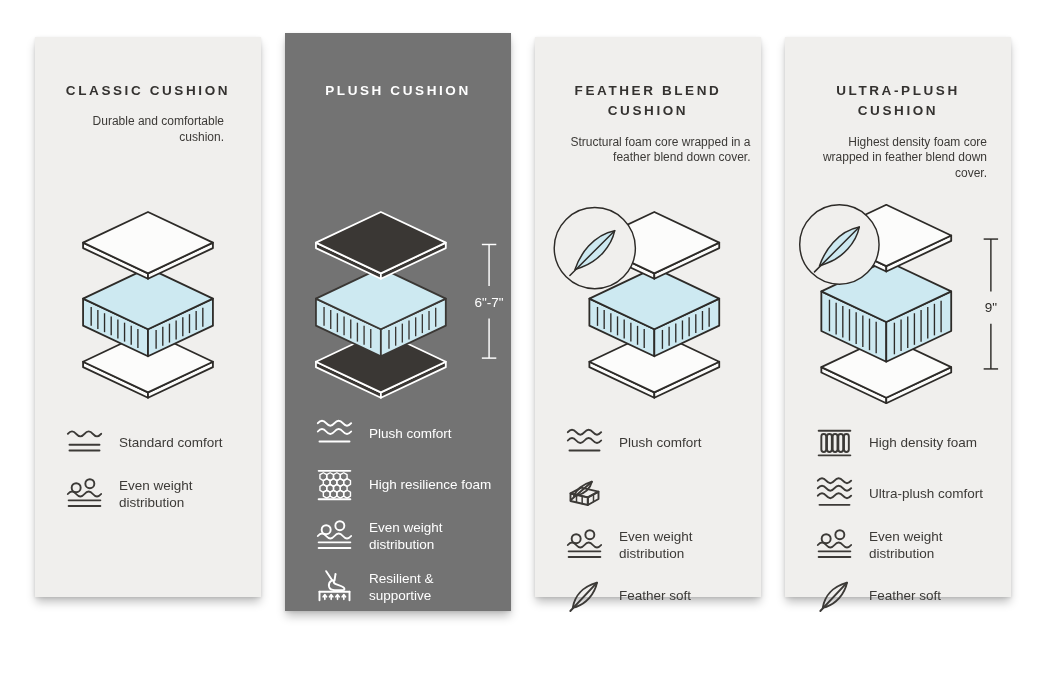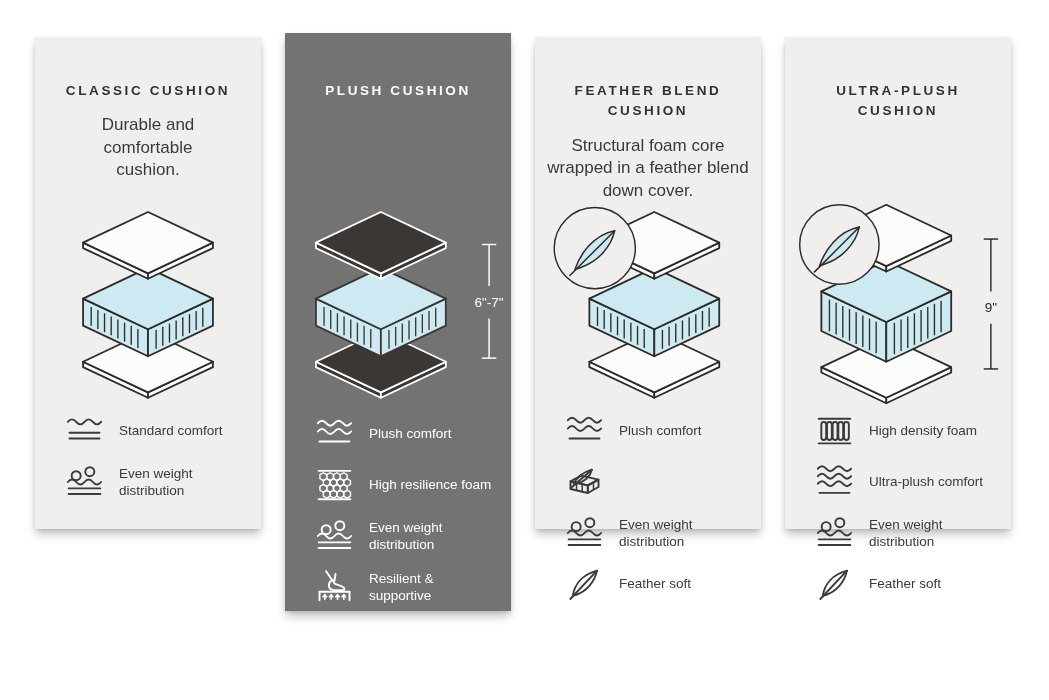--- a/index.html
+++ b/index.html
@@ -1,44 +1,44 @@
 <!DOCTYPE html>
 <html><head>
 <meta charset="utf-8">
 <style>
   html,body{margin:0;padding:0}
   body{
     width:1049px;height:700px;background:#ffffff;position:relative;overflow:hidden;
     font-family:"Liberation Sans", sans-serif;
   }
   .card{
-    position:absolute;top:37px;width:226px;height:492px;background:#f0efed;
+    position:absolute;top:37px;width:226px;height:560px;background:#f0efed;
     box-shadow:0 6px 9px -1px rgba(0,0,0,.25), 0 1px 3px rgba(0,0,0,.10);
     color:#3c3a37;
   }
   .card.dark{top:33px;height:578px;background:#737373;color:#ffffff}
   .c0{left:35px}.c1{left:285px}.c2{left:535px}.c3{left:785px}
 
   .title{
     margin:44px 18px 0;text-align:center;font-size:13.5px;font-weight:bold;
     letter-spacing:2.6px;line-height:1.5;color:#343230;
   }
   .dark .title{color:#ffffff;margin-top:48px}
 
-  .desc{margin:13px auto 0;text-align:center;font-size:17px;line-height:1.33}
+  .desc{margin:13px auto 0;text-align:right;font-size:12px;line-height:1.33}
   .c0 .desc{max-width:152px}
   .c1 .desc{max-width:172px}
   .c2 .desc{max-width:205px}
   .c3 .desc{max-width:178px}
 
   .illus{position:absolute;top:166px;left:0;right:0;text-align:center}
   .dark .illus{top:170px}
   .illus svg{display:inline-block}
 
-  .features{position:absolute;top:374px;left:28px;right:10px;list-style:none;margin:0;padding:0}
+  .features{position:absolute;top:386px;left:28px;right:10px;list-style:none;margin:0;padding:0}
   .dark .features{top:381px}
   .features li{display:flex;align-items:center;margin-bottom:11px;min-height:33px}
   .ficon{flex:0 0 44px;width:44px;margin-right:12px}
   .ficon svg{width:43px;height:40px;display:block;stroke:#3c3a37;fill:none;
     stroke-width:1.15;stroke-linecap:round;stroke-linejoin:round}
   .dark .ficon svg{stroke:#ffffff}
   .flabel{font-size:13.5px;line-height:1.28;max-width:124px}
 </style>
 </head>
 <body>
@@ -304,20 +304,21 @@
               <path d="M5 19 C6 12.5 10.5 6.5 19.5 4 C18 11 13 16.5 6.8 18.6 Z"></path>
               <path d="M3.5 21 L19.5 4"></path>
             </svg>
           </span>
           <span class="flabel">Feather soft</span>
         </li>
       </ul>
     </section>
     <section class="card light c3">
       <h2 class="title">ULTRA-PLUSH CUSHION</h2>
+      <p class="desc">Highest density foam core wrapped in feather blend down cover.</p>
       <div class="illus"><svg width="222" height="202" viewBox="0 0 246 224">
           <g stroke="#2d2b28" stroke-width="2" stroke-linejoin="round">
             <polygon points="38,182 110,216 110,222 38,188" fill="#fcfcfb"></polygon>
             <polygon points="182,182 110,216 110,222 182,188" fill="#fcfcfb"></polygon>
             <polygon points="110,148 182,182 110,216 38,182" fill="#fcfcfb"></polygon>
           </g>
           <g stroke="#2d2b28" stroke-width="2" stroke-linejoin="round">
             <polygon points="38,98 110,132 110,176 38,142" fill="#cde9f1"></polygon>
             <polygon points="182,98 110,132 110,176 182,142" fill="#cde9f1"></polygon>
             <polygon points="110,64 182,98 110,132 38,98" fill="#cde9f1"></polygon>

